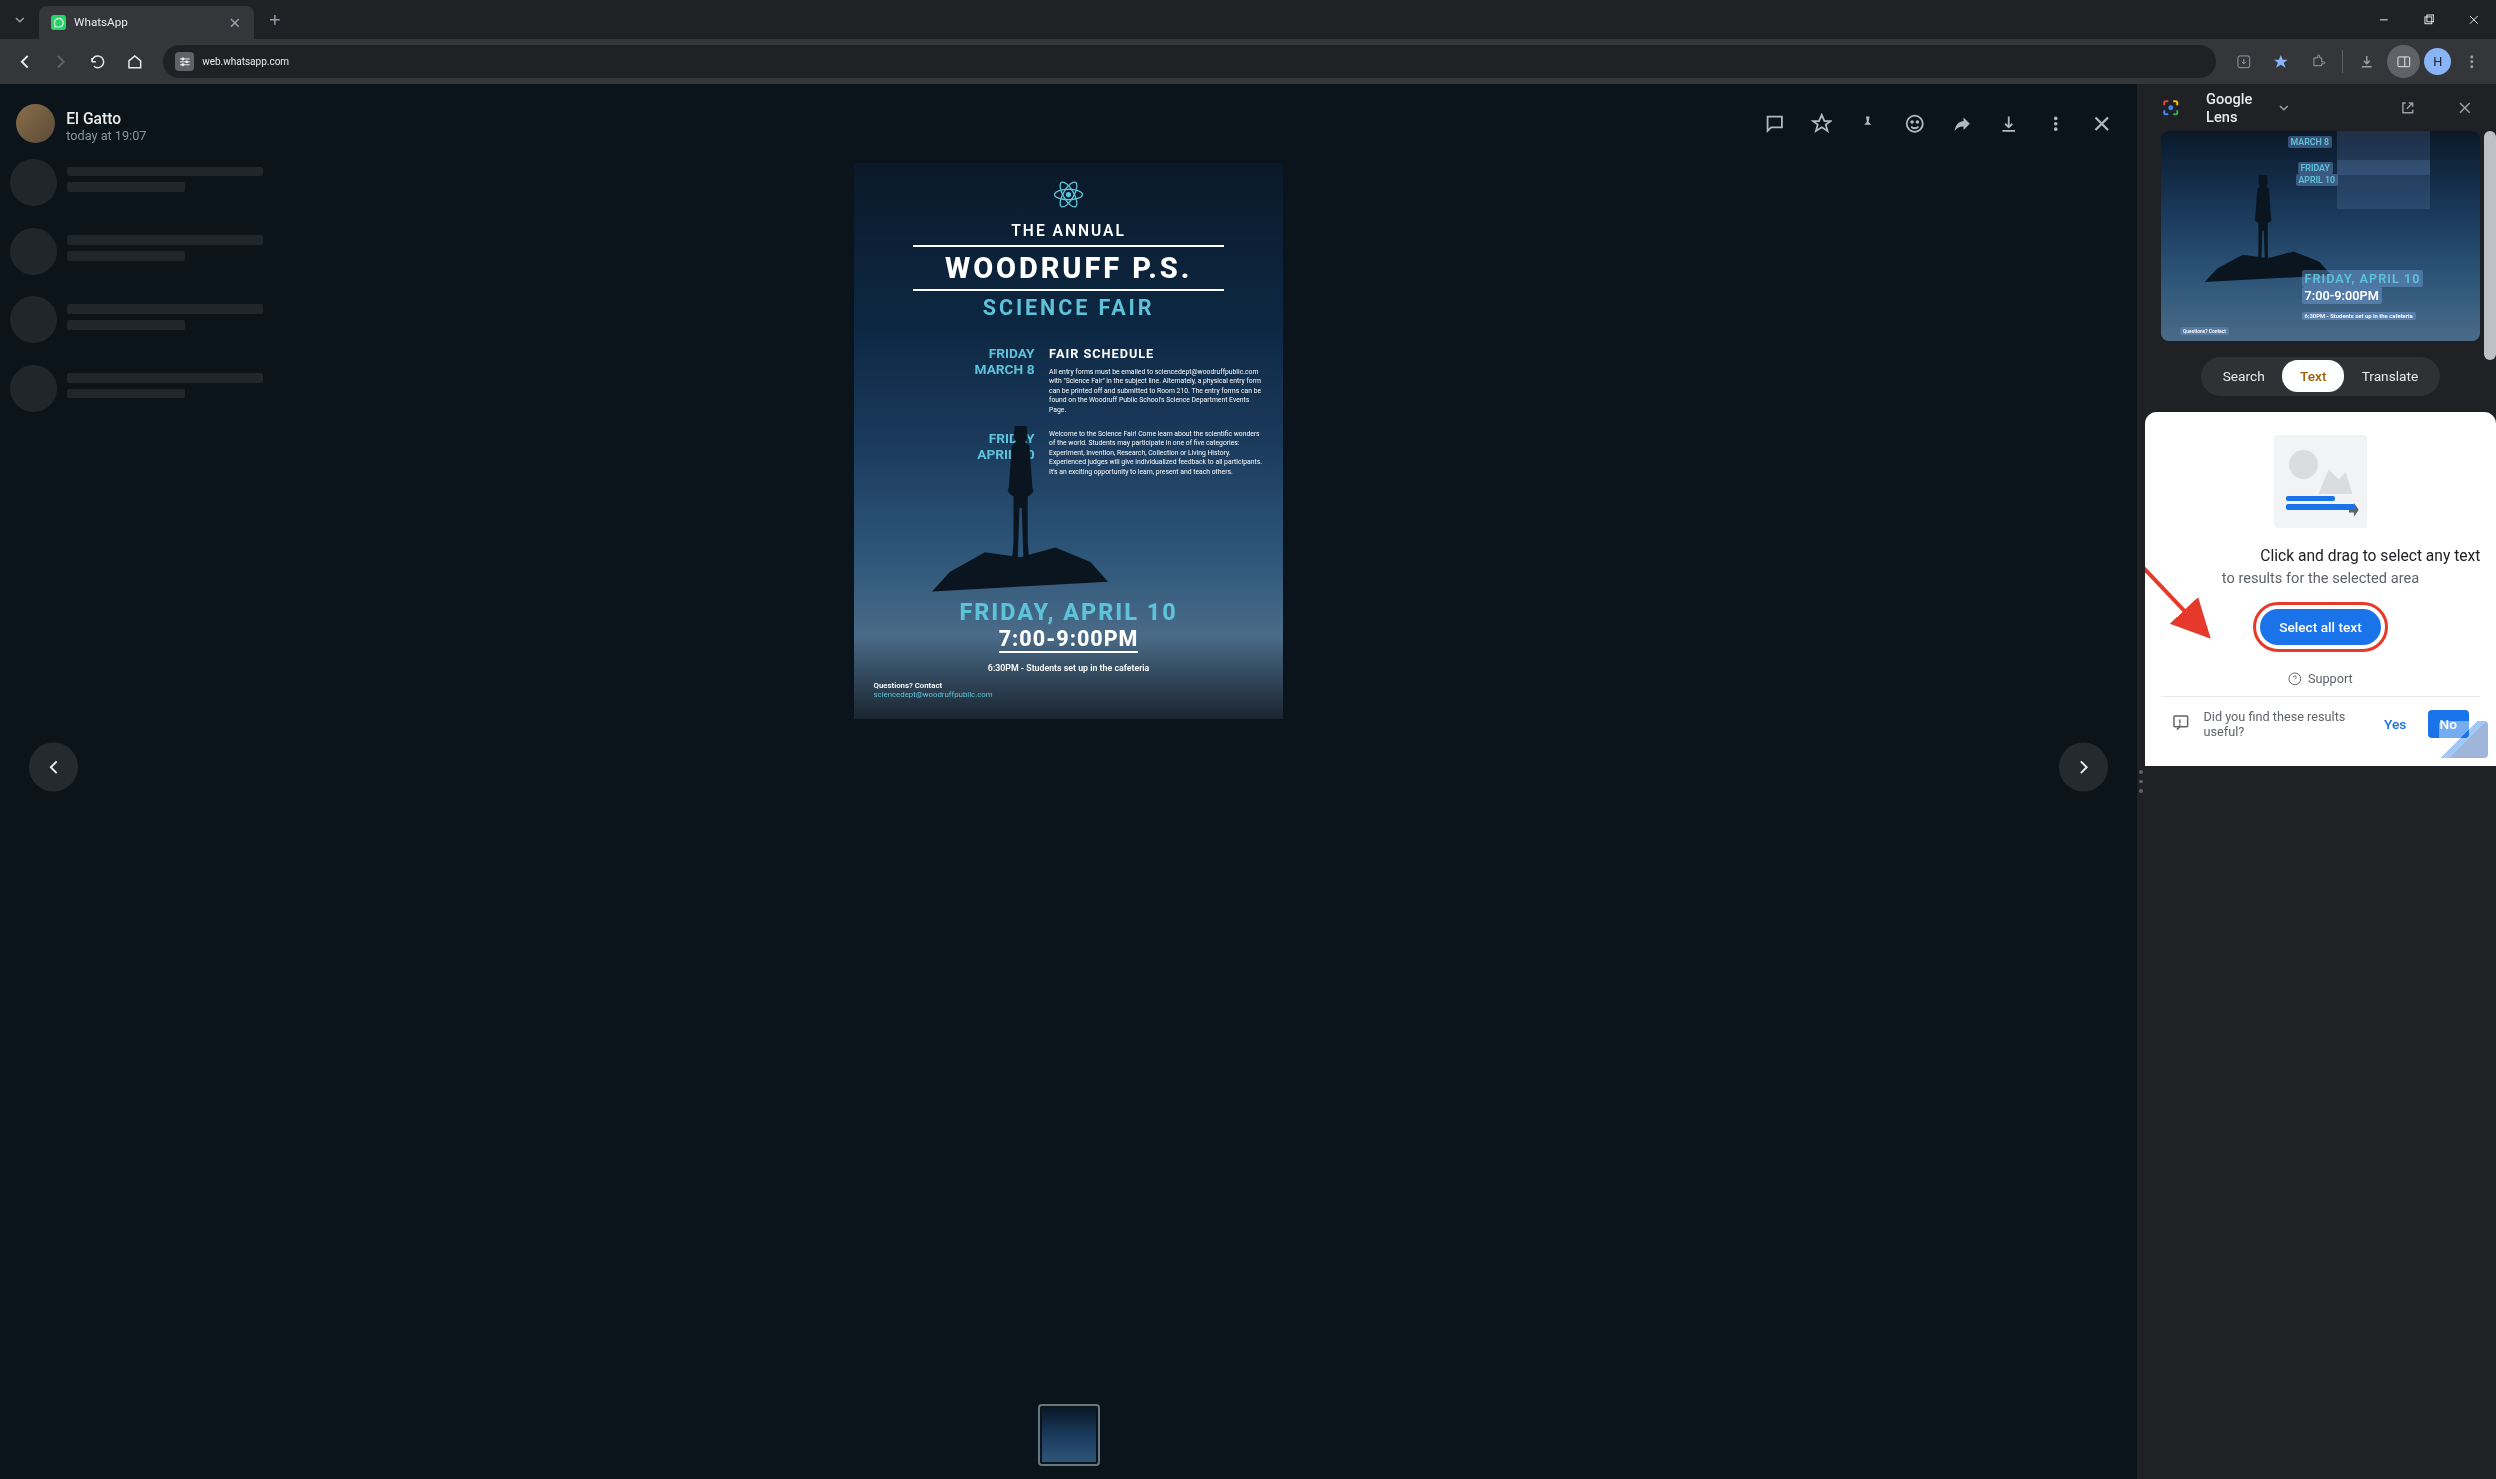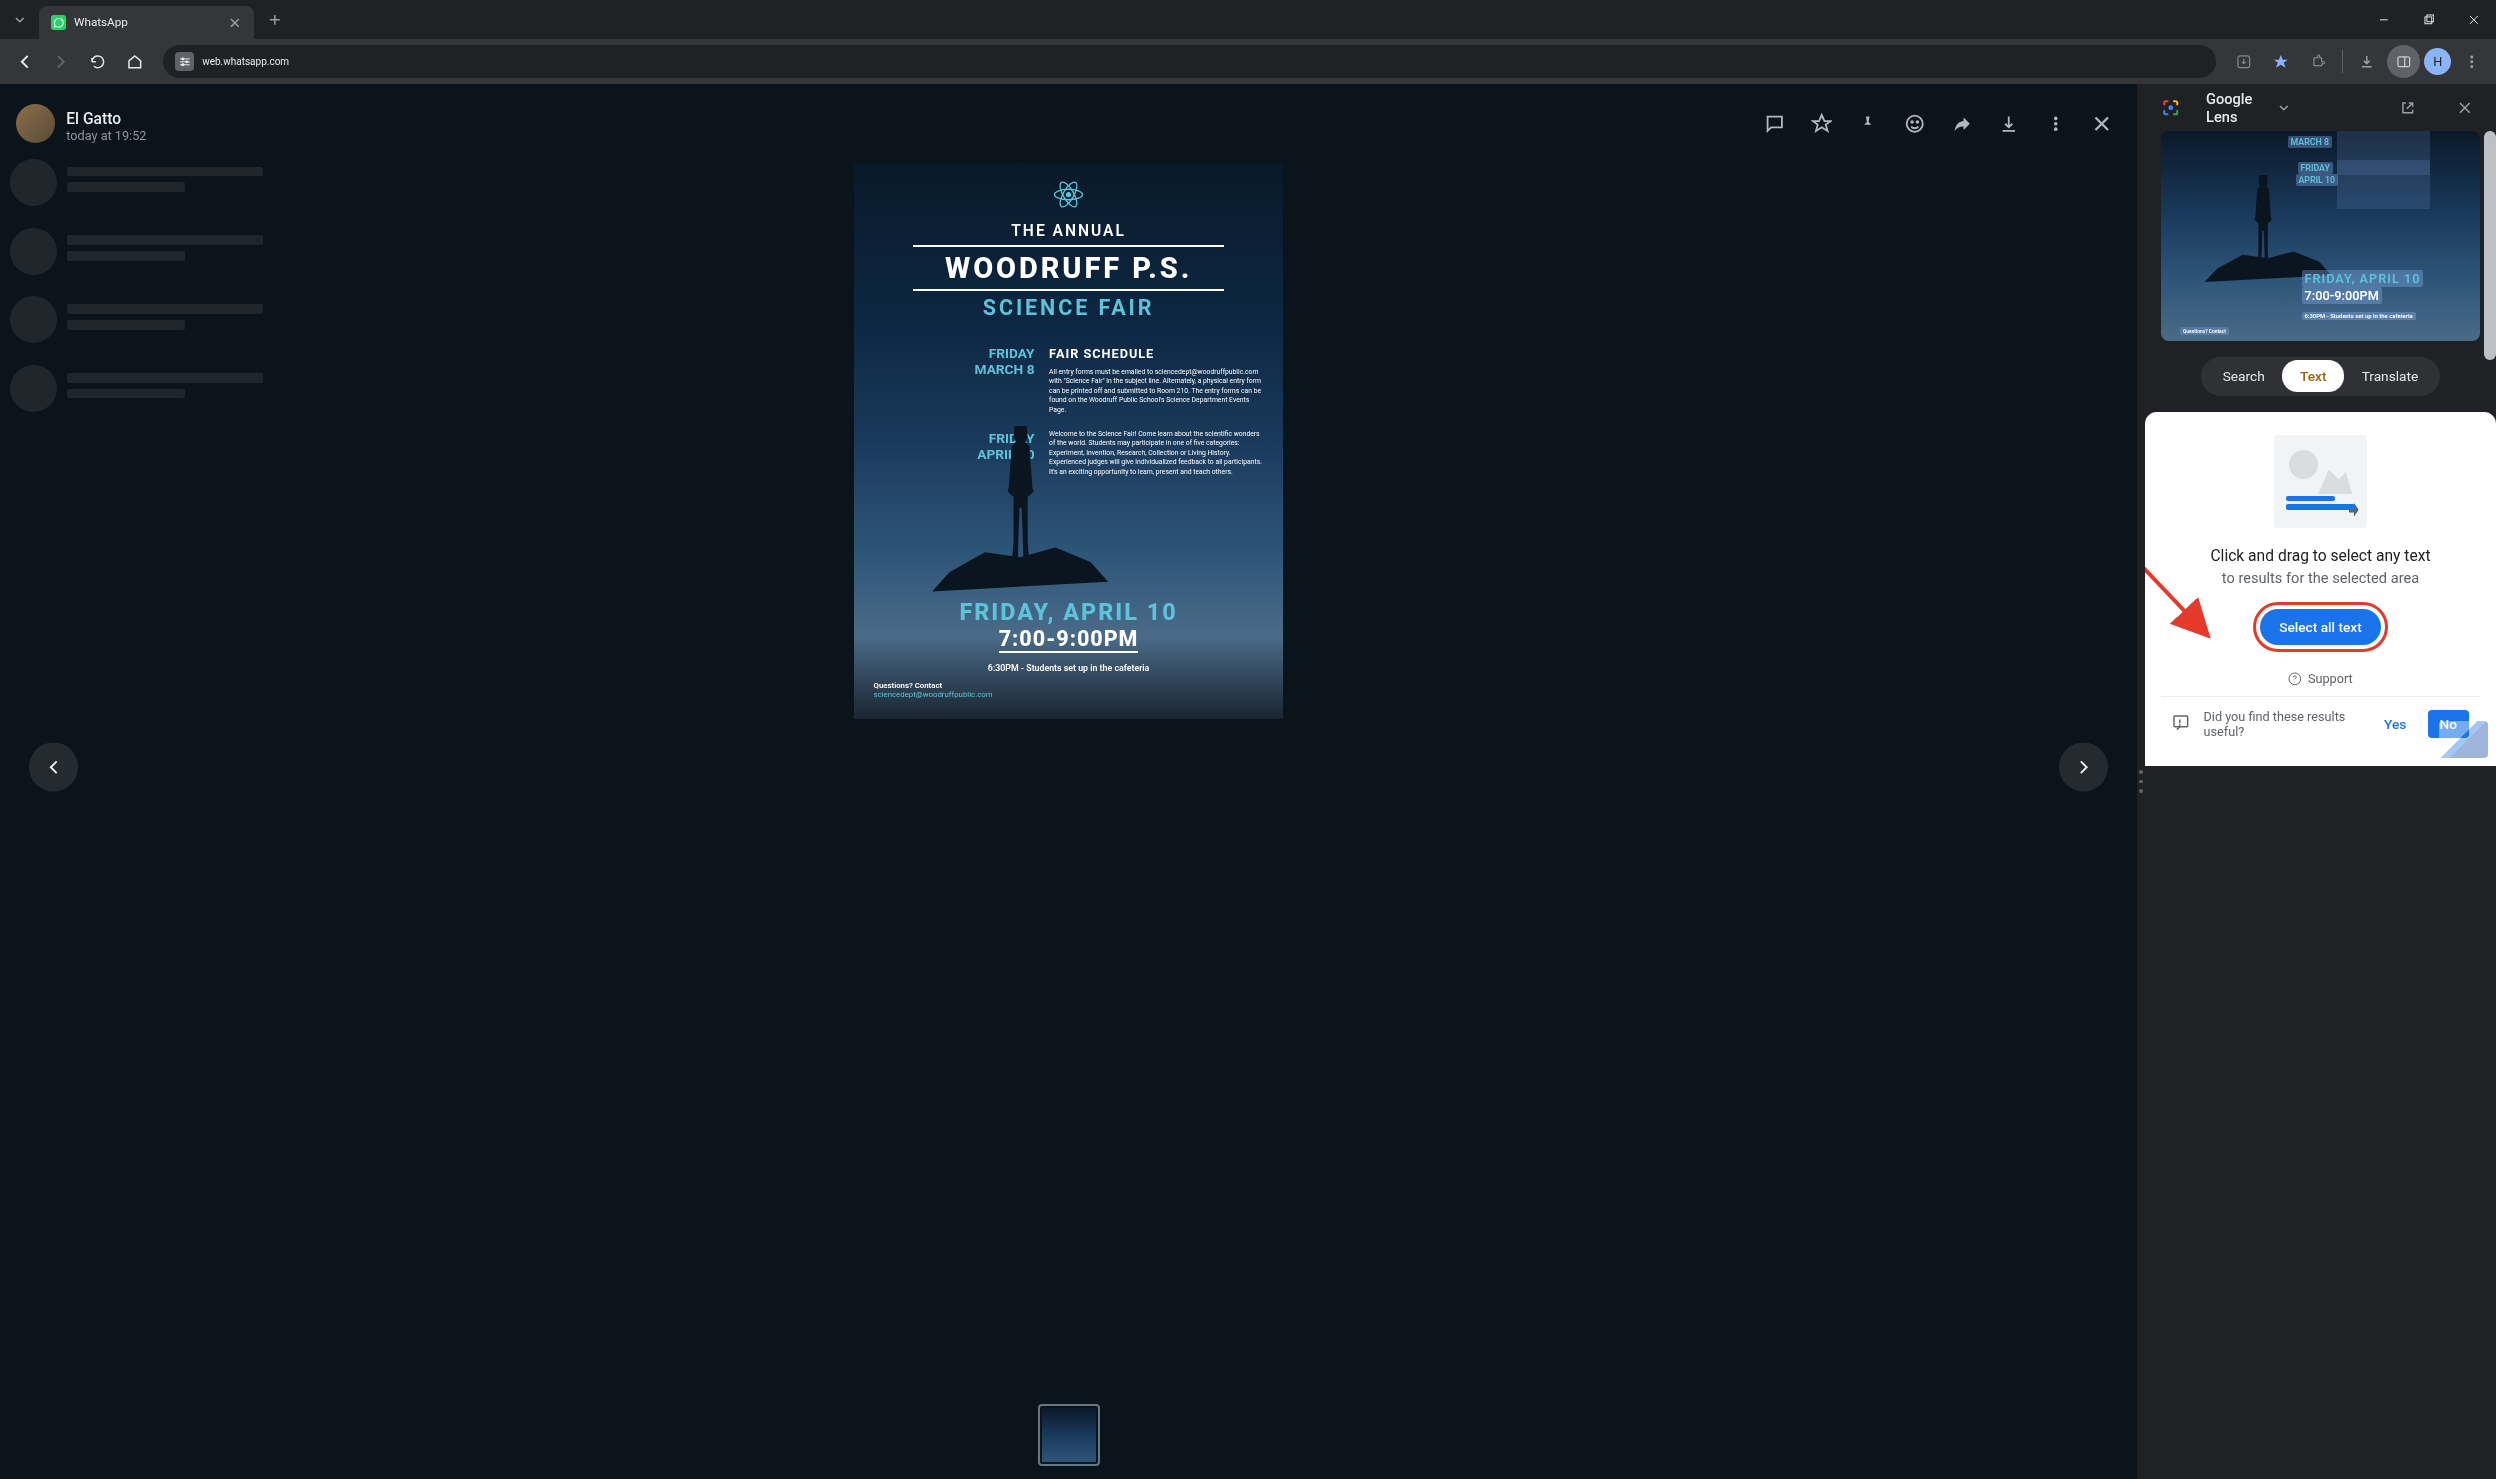--- a/index.html
+++ b/index.html
@@ -97,21 +97,21 @@
 .lens-tab { padding: 7.8px 17.6px; border-radius: 15.6px; font-size: 13.7px; cursor: pointer; }
 .lens-tab.active { background: #fff; color: #a16207; font-weight: 500; }
 
 .lens-content { background: #fff; color: #202124; border-radius: 11.7px 11.7px 0 0; padding: 23.4px 15.6px 15.6px; min-height: 322px; position: relative; }
 .lens-illust { width: 93px; height: 93px; margin: 0 auto 19.5px; background: #f1f3f4; border-radius: 3.9px; position: relative; }
 .lens-illust::before { content: ''; position: absolute; top: 14.6px; left: 14.6px; width: 29px; height: 29px; background: #dadce0; border-radius: 50%; }
 .lens-illust::after { content: ''; position: absolute; bottom: 17.6px; left: 11.7px; right: 11.7px; height: 5.9px; background: #1a73e8; border-radius: 2px; }
 .lens-illust-line2 { position: absolute; bottom: 27px; left: 11.7px; width: 49px; height: 4.9px; background: #1a73e8; border-radius: 2px; }
 .lens-illust-mtn { position: absolute; bottom: 34px; right: 14.6px; width: 34px; height: 24.4px; background: #dadce0; clip-path: polygon(30% 0, 60% 40%, 80% 10%, 100% 100%, 0 100%); }
 .lens-illust-cursor { position: absolute; bottom: 11.7px; right: 7.8px; width: 9.8px; height: 13.7px; background: #5f6368; clip-path: polygon(50% 0, 50% 30%, 100% 30%, 100% 70%, 50% 70%, 50% 100%, 0 50%); transform: rotate(180deg); }
-.lens-msg-1 { text-align: center; font-size: 15.6px; color: #202124; margin-bottom: 3.9px; }
+.lens-msg-1 { text-align: right; font-size: 15.6px; color: #202124; margin-bottom: 3.9px; }
 .lens-msg-2 { text-align: center; font-size: 14.6px; color: #5f6368; margin-bottom: 15px; }
 
 .select-btn-wrap { display: flex; justify-content: center; margin-bottom: 19.5px; }
 .select-btn-highlight { border: 3.9px solid #e5392c; border-radius: 27px; padding: 3.9px; }
 .select-btn { background: #1a73e8; color: #fff; border: none; padding: 9.8px 19.5px; border-radius: 19.5px; font-size: 13.7px; font-weight: 500; cursor: pointer; }
 
 .lens-support { display: flex; align-items: center; justify-content: center; gap: 5.9px; font-size: 12.7px; color: #5f6368; margin-bottom: 9.8px; }
 
 .lens-feedback { display: flex; align-items: center; padding: 11.7px; border-top: 1px solid #e8eaed; gap: 11.7px; }
 .fb-icon { width: 19.5px; height: 19.5px; color: #5f6368; }
@@ -258,21 +258,21 @@
   </div>
 </div>
 
 <div class="content">
 
   <div class="wa-viewer">
     <div class="wa-header">
       <div class="wa-avatar"></div>
       <div class="wa-info">
         <div class="wa-name">El Gatto</div>
-        <div class="wa-time">today at 19:52</div>
+        <div class="wa-time">today at 19:07</div>
       </div>
       <div class="wa-actions">
         <div class="wa-act-btn">
             <svg width="21.5" height="21.5" viewBox="0 0 24 24" fill="none" stroke="currentColor" stroke-width="2">
               <path d="M4 4h16v12H8l-4 4V4z"></path>
             </svg>
           </div>
         <div class="wa-act-btn">
             <svg width="21.5" height="21.5" viewBox="0 0 24 24" fill="none" stroke="currentColor" stroke-width="2">
               <path d="M12 2l3 7h7l-5.5 4 2 7-6.5-4-6.5 4 2-7L2 9h7z"></path>

